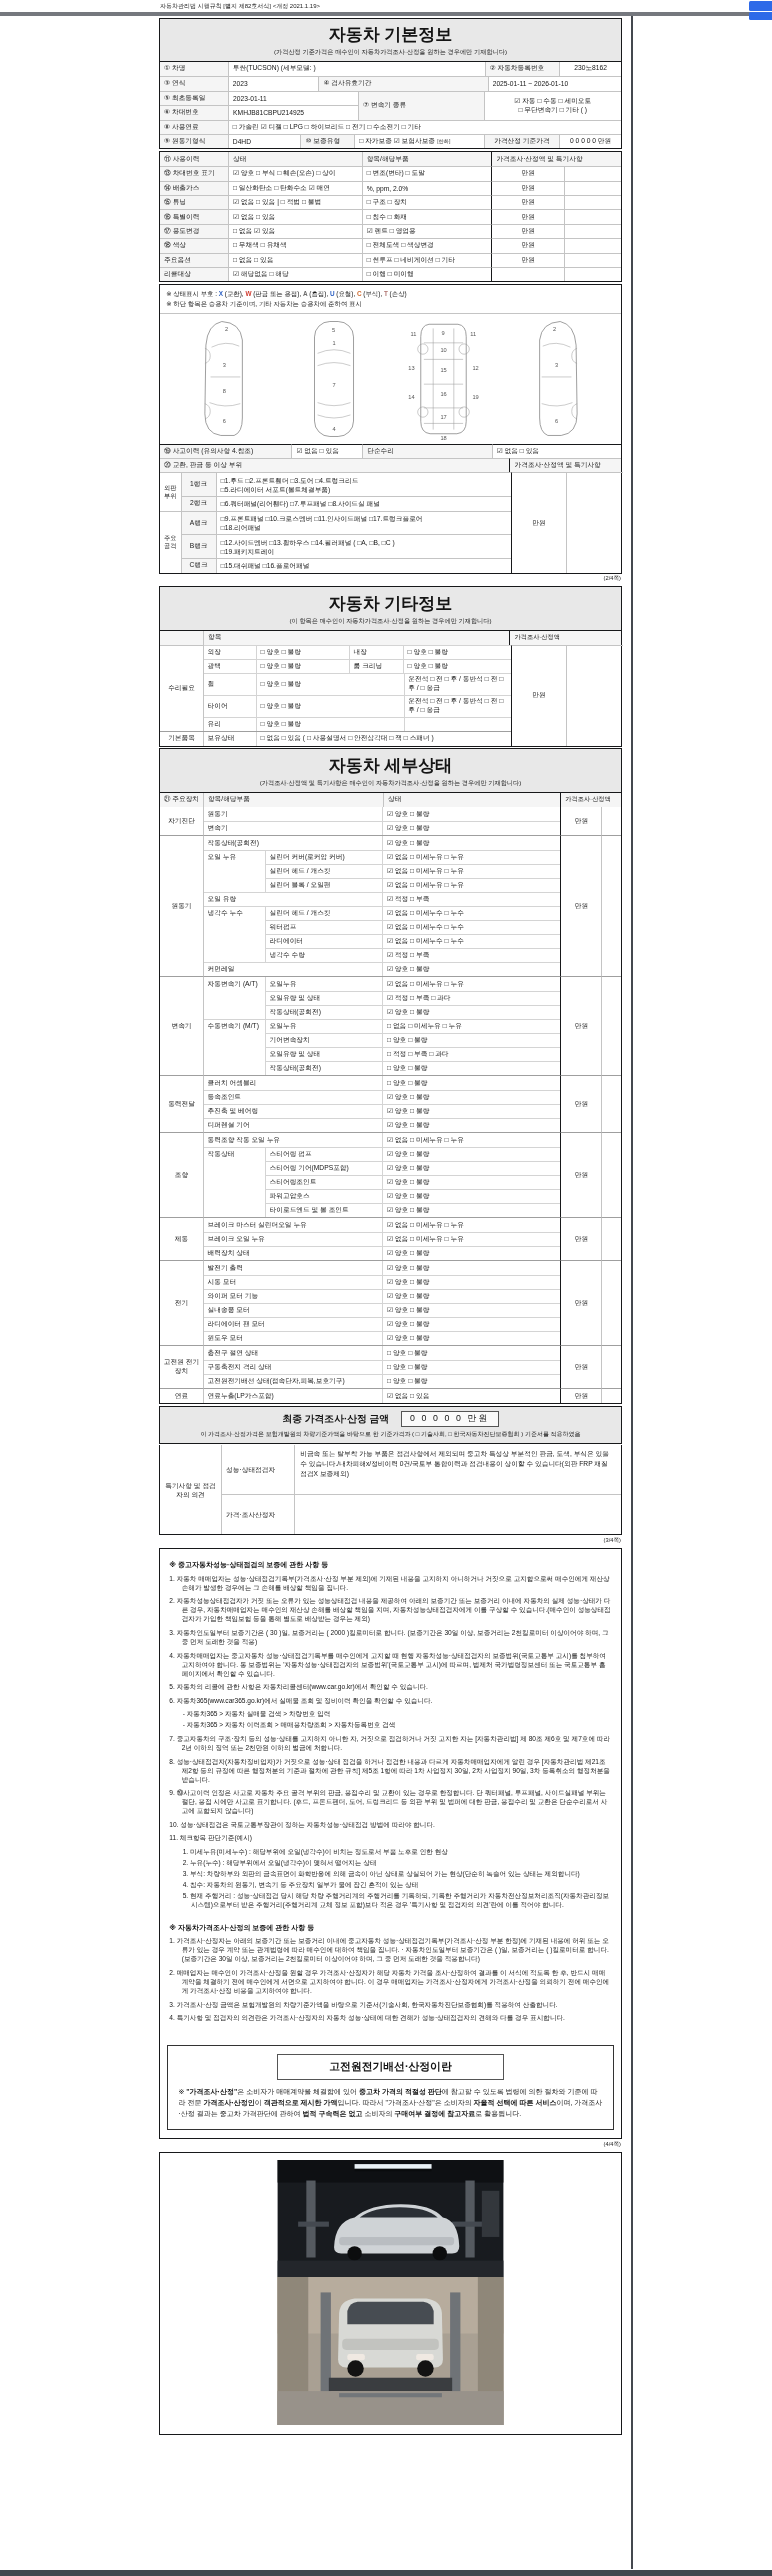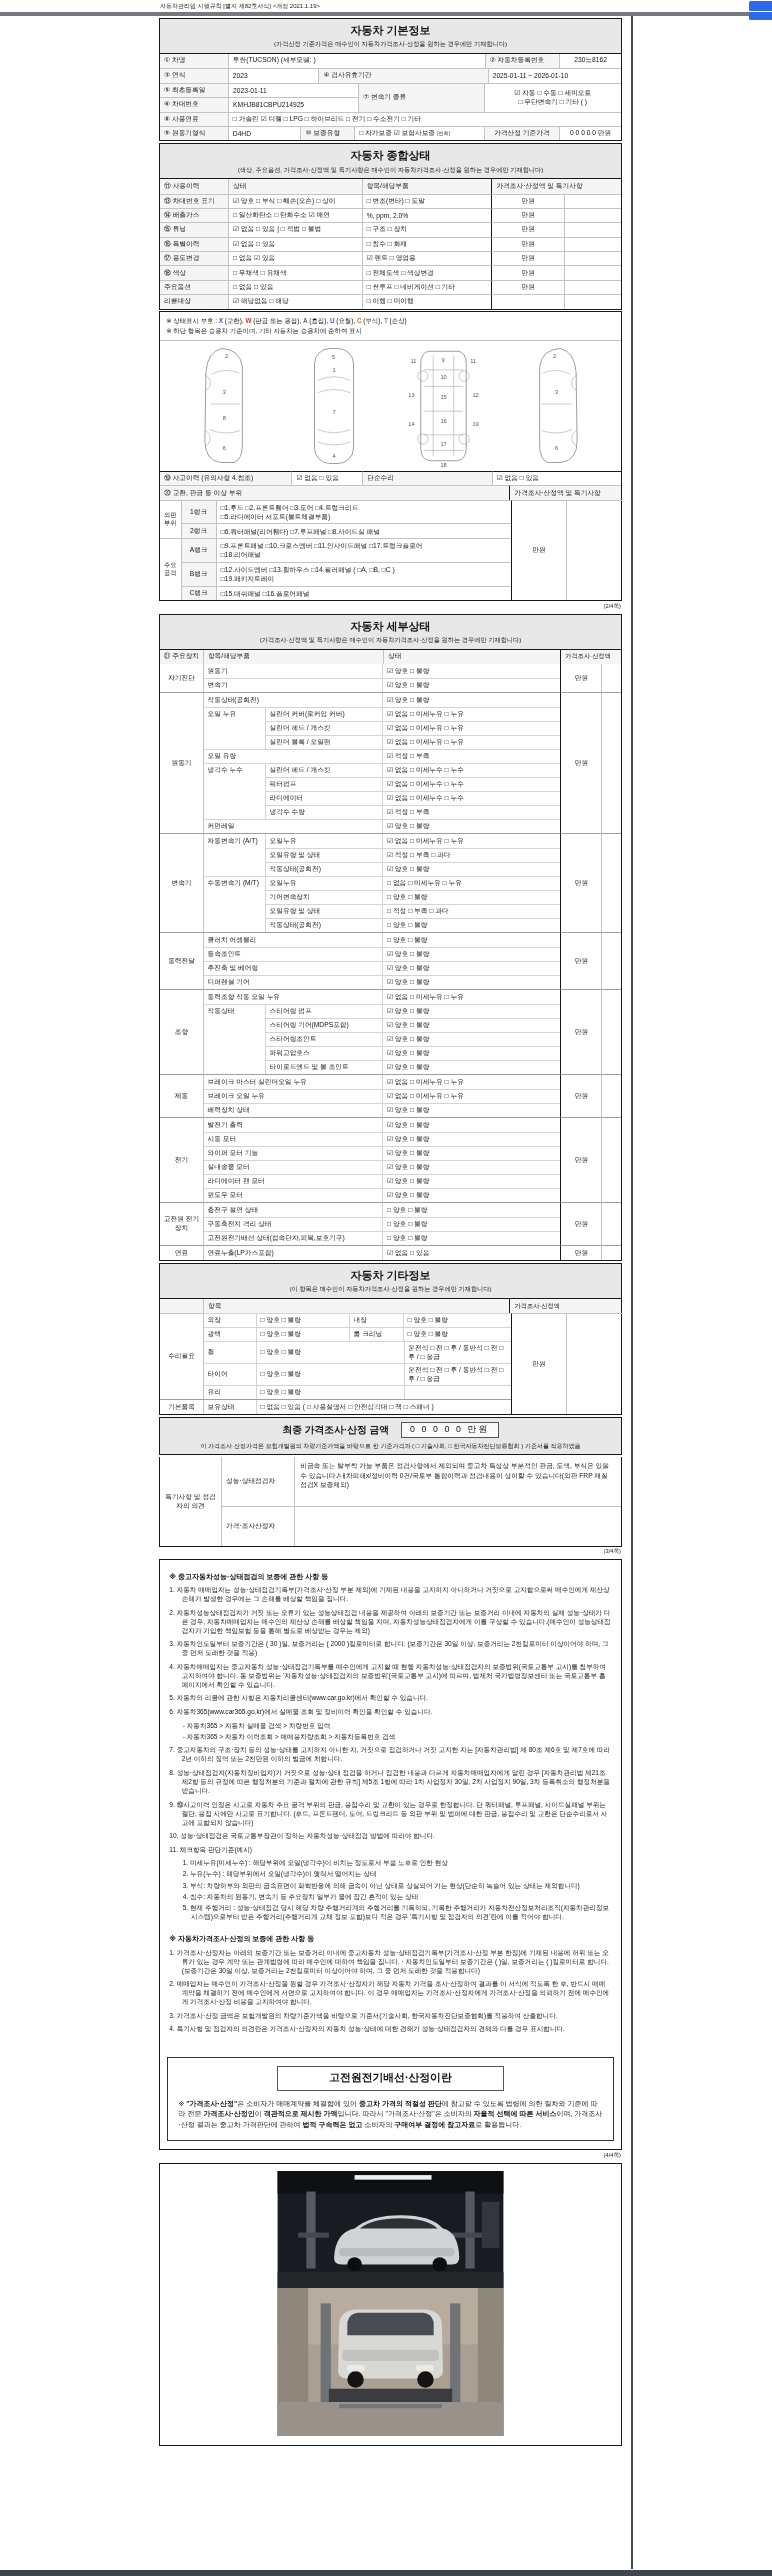--- a/index.html
+++ b/index.html
@@ -12,21 +12,21 @@
 .b1{top:1px;height:9.8px}.b2{top:12.4px;height:7.2px}
 .redge{position:absolute;left:631px;top:16px;width:1.5px;height:2553px;background:#44484f}
 .pagecol{position:absolute;left:159px;top:16px;width:473px}
 .mast{background:#41464e;color:#fff;padding:6.7px 0 4.6px}
 .mast .t{font-size:17px;font-weight:bold;text-align:center;letter-spacing:1px}
 .mast .s{font-size:9.8px;text-align:center;margin-top:3.1px}
 .mast .n{font-size:6.2px;text-align:center;color:#d9d9d9;margin-top:2.1px}
 .mast .no{font-size:7.7px;font-weight:bold;margin:5.2px 0 0 5.2px}
 .sec{border:1px solid #17181a;margin-top:1.5px;width:463px;background:#fff}
 .shead{background:#e8e8e8;border-bottom:1px solid #17181a;text-align:center;padding:4.6px 0 3.6px}
-.st1{font-size:11px;font-weight:bold}
+.st1{font-size:17px;font-weight:bold}
 .st2{font-size:6.2px;margin-top:2.1px;color:#222}
 .fr{display:flex;min-height:14.4px;font-size:6.7px}
 .fr>div{border-top:0.5px solid #c4c4c4;border-left:0.5px solid #c4c4c4;padding:1.5px 4.1px;display:flex;align-items:center}
 .fr>div:first-child{border-left:0}
 .fr.nt>div{border-top:0}
 .lab{background:#f5f5f5}
 .cen{justify-content:center;text-align:center}
 .col{flex-direction:column;align-items:flex-start;justify-content:center}
 .darkl{border-left:1px solid #17181a !important}
 .sm{font-size:5.2px;color:#444;margin-left:2.1px}
@@ -137,24 +137,20 @@
       <div style="width:130px">
         <span>□ 자가보증   ☑ 보험사보증</span>
         <span class="sm">[한화]</span>
       </div>
       <div class="lab cen" style="width:76px">가격산정 기준가격</div>
       <div class="cen" style="width:62px">0 0 0 0 0 만원</div>
     </div>
   </section>
 
   <section class="sec">
-    <div class="shead">
-      <div class="st1">자동차 종합상태</div>
-      <div class="st2">(색상, 주요옵션, 가격조사·산정액 및 특기사항은 매수인이 자동차가격조사·산정을 원하는 경우에만 기재합니다)</div>
-    </div>
     <div class="fr nt">
       <div class="lab" style="width:68px">⑪ 사용이력</div>
       <div class="lab" style="width:134px">상태</div>
       <div class="lab" style="width:130px">항목/해당부품</div>
       <div class="lab darkl" style="width:130px">가격조사·산정액 및 특기사항</div>
     </div>
     <div>
 
     <div class="fr">
         <div class="lab" style="width:68px">⑬ 차대번호 표기</div>
@@ -314,20 +310,81 @@
         </div>
       </div>
       <div style="flex:0 0 55px;border-left:1px solid #17181a;border-top:0.5px solid #c4c4c4;display:flex;align-items:center;justify-content:center;font-size:6.7px">만원</div>
       <div style="flex:0 0 57px;border-left:0.5px solid #c4c4c4;border-top:0.5px solid #c4c4c4"></div>
     </div>
   </section>
   <div class="marker">(2/4쪽)</div>
 
   <section class="sec">
     <div class="shead">
+      <div class="st1">자동차 기타정보</div>
+      <div class="st2">(이 항목은 매수인이 자동차가격조사·산정을 원하는 경우에만 기재합니다)</div>
+    </div>
+    <div class="fr nt">
+      <div class="lab" style="width:43px"></div>
+      <div class="lab" style="width:308px">항목</div>
+      <div class="lab darkl" style="width:112px;font-size:6.2px">가격조사·산정액</div>
+    </div>
+    <div style="display:flex">
+      <div style="flex:0 0 351px">
+        <div style="display:flex">
+          <div style="flex:0 0 43px;display:flex;align-items:center;justify-content:center;font-size:6.7px;border-top:0.5px solid #c4c4c4">수리필요</div>
+          <div style="flex:1;border-left:0.5px solid #c4c4c4">
+
+          <div class="drow">
+              <div style="flex:0 0 52px">외장</div>
+              <div style="flex:0 0 93px;border-left:0.5px solid #d4d4d4">□ 양호   □ 불량</div>
+              <div class="hide-if-empty" style="flex:0 0 54px;border-left:0.5px solid #d4d4d4">내장</div>
+              <div style="flex:1;border-left:0.5px solid #d4d4d4">□ 양호   □ 불량</div>
+            </div>
+              <div class="drow">
+              <div style="flex:0 0 52px">광택</div>
+              <div style="flex:0 0 93px;border-left:0.5px solid #d4d4d4">□ 양호   □ 불량</div>
+              <div class="hide-if-empty" style="flex:0 0 54px;border-left:0.5px solid #d4d4d4">룸 크리닝</div>
+              <div style="flex:1;border-left:0.5px solid #d4d4d4">□ 양호   □ 불량</div>
+            </div>
+              <div class="drow">
+              <div style="flex:0 0 52px">휠</div>
+              <div style="flex: 1 1 auto; border-left: 0.5px solid rgb(212, 212, 212);">□ 양호   □ 불량</div>
+
+              <div style="flex:1;border-left:0.5px solid #d4d4d4">운전석 □ 전 □ 후 / 동반석 □ 전 □ 후 / □ 응급</div>
+            </div>
+              <div class="drow">
+              <div style="flex:0 0 52px">타이어</div>
+              <div style="flex: 1 1 auto; border-left: 0.5px solid rgb(212, 212, 212);">□ 양호   □ 불량</div>
+
+              <div style="flex:1;border-left:0.5px solid #d4d4d4">운전석 □ 전 □ 후 / 동반석 □ 전 □ 후 / □ 응급</div>
+            </div>
+              <div class="drow">
+              <div style="flex:0 0 52px">유리</div>
+              <div style="flex: 1 1 auto; border-left: 0.5px solid rgb(212, 212, 212);">□ 양호   □ 불량</div>
+
+              <div style="flex:1;border-left:0.5px solid #d4d4d4"></div>
+            </div>
+            </div>
+        </div>
+        <div style="display:flex;border-top:0.5px solid #9f9f9f">
+          <div style="flex:0 0 43px;display:flex;align-items:center;justify-content:center;font-size:6.7px">기본품목</div>
+          <div class="drow" style="flex:1;border-left:0.5px solid #c4c4c4">
+            <div style="flex:0 0 52px;border-top:0">보유상태</div>
+            <div style="flex:1;border-left:0.5px solid #d4d4d4;border-top:0">□ 없음   □ 있음   ( □ 사용설명서   □ 안전삼각대   □ 잭   □ 스패너 )</div>
+          </div>
+        </div>
+      </div>
+      <div style="flex:0 0 55px;border-left:1px solid #17181a;border-top:0.5px solid #c4c4c4;display:flex;align-items:center;justify-content:center;font-size:6.7px">만원</div>
+      <div style="flex:0 0 57px;border-left:0.5px solid #c4c4c4;border-top:0.5px solid #c4c4c4"></div>
+    </div>
+  </section>
+
+  <section class="sec">
+    <div class="shead">
       <div class="st1">자동차 세부상태</div>
       <div class="st2">(가격조사·산정액 및 특기사항은 매수인이 자동차가격조사·산정을 원하는 경우에만 기재합니다)</div>
     </div>
     <div class="fr nt">
       <div class="lab cen" style="width:43px;padding:1.5px 1px">㉑ 주요장치</div>
       <div class="lab" style="width:181px">항목/해당부품</div>
       <div class="lab" style="width:178px">상태</div>
       <div class="lab darkl" style="width:61px;font-size:6.2px">가격조사·산정액</div>
     </div>
     <div>
@@ -608,81 +665,20 @@
         <div class="drow">
             <div class="c-l1 clear-top-if-empty" style="flex: 1 1 auto;">연료누출(LP가스포함)</div>
 
             <div class="c-st">☑ 없음   □ 있음</div>
           </div>
           </div>
         <div class="gprice">만원</div>
         <div class="gnote"></div>
       </div>
       </div>
-  </section>
-
-  <section class="sec">
-    <div class="shead">
-      <div class="st1">자동차 기타정보</div>
-      <div class="st2">(이 항목은 매수인이 자동차가격조사·산정을 원하는 경우에만 기재합니다)</div>
-    </div>
-    <div class="fr nt">
-      <div class="lab" style="width:43px"></div>
-      <div class="lab" style="width:308px">항목</div>
-      <div class="lab darkl" style="width:112px;font-size:6.2px">가격조사·산정액</div>
-    </div>
-    <div style="display:flex">
-      <div style="flex:0 0 351px">
-        <div style="display:flex">
-          <div style="flex:0 0 43px;display:flex;align-items:center;justify-content:center;font-size:6.7px;border-top:0.5px solid #c4c4c4">수리필요</div>
-          <div style="flex:1;border-left:0.5px solid #c4c4c4">
-
-          <div class="drow">
-              <div style="flex:0 0 52px">외장</div>
-              <div style="flex:0 0 93px;border-left:0.5px solid #d4d4d4">□ 양호   □ 불량</div>
-              <div class="hide-if-empty" style="flex:0 0 54px;border-left:0.5px solid #d4d4d4">내장</div>
-              <div style="flex:1;border-left:0.5px solid #d4d4d4">□ 양호   □ 불량</div>
-            </div>
-              <div class="drow">
-              <div style="flex:0 0 52px">광택</div>
-              <div style="flex:0 0 93px;border-left:0.5px solid #d4d4d4">□ 양호   □ 불량</div>
-              <div class="hide-if-empty" style="flex:0 0 54px;border-left:0.5px solid #d4d4d4">룸 크리닝</div>
-              <div style="flex:1;border-left:0.5px solid #d4d4d4">□ 양호   □ 불량</div>
-            </div>
-              <div class="drow">
-              <div style="flex:0 0 52px">휠</div>
-              <div style="flex: 1 1 auto; border-left: 0.5px solid rgb(212, 212, 212);">□ 양호   □ 불량</div>
-
-              <div style="flex:1;border-left:0.5px solid #d4d4d4">운전석 □ 전 □ 후 / 동반석 □ 전 □ 후 / □ 응급</div>
-            </div>
-              <div class="drow">
-              <div style="flex:0 0 52px">타이어</div>
-              <div style="flex: 1 1 auto; border-left: 0.5px solid rgb(212, 212, 212);">□ 양호   □ 불량</div>
-
-              <div style="flex:1;border-left:0.5px solid #d4d4d4">운전석 □ 전 □ 후 / 동반석 □ 전 □ 후 / □ 응급</div>
-            </div>
-              <div class="drow">
-              <div style="flex:0 0 52px">유리</div>
-              <div style="flex: 1 1 auto; border-left: 0.5px solid rgb(212, 212, 212);">□ 양호   □ 불량</div>
-
-              <div style="flex:1;border-left:0.5px solid #d4d4d4"></div>
-            </div>
-            </div>
-        </div>
-        <div style="display:flex;border-top:0.5px solid #9f9f9f">
-          <div style="flex:0 0 43px;display:flex;align-items:center;justify-content:center;font-size:6.7px">기본품목</div>
-          <div class="drow" style="flex:1;border-left:0.5px solid #c4c4c4">
-            <div style="flex:0 0 52px;border-top:0">보유상태</div>
-            <div style="flex:1;border-left:0.5px solid #d4d4d4;border-top:0">□ 없음   □ 있음   ( □ 사용설명서   □ 안전삼각대   □ 잭   □ 스패너 )</div>
-          </div>
-        </div>
-      </div>
-      <div style="flex:0 0 55px;border-left:1px solid #17181a;border-top:0.5px solid #c4c4c4;display:flex;align-items:center;justify-content:center;font-size:6.7px">만원</div>
-      <div style="flex:0 0 57px;border-left:0.5px solid #c4c4c4;border-top:0.5px solid #c4c4c4"></div>
-    </div>
   </section>
 
   <div class="finb">
     <span class="fl">최종 가격조사·산정 금액</span>
     <span class="fv">0  0  0  0  0 만원</span>
     <div class="fn">이 가격조사·산정가격은 보험개발원의 차량기준가액을 바탕으로 한 기준가격과 ( □ 기술사회, □ 한국자동차진단보증협회 ) 기준서를 적용하였음</div>
   </div>
 
   <section class="sec" style="border-top:0">
     <div style="display:flex">

